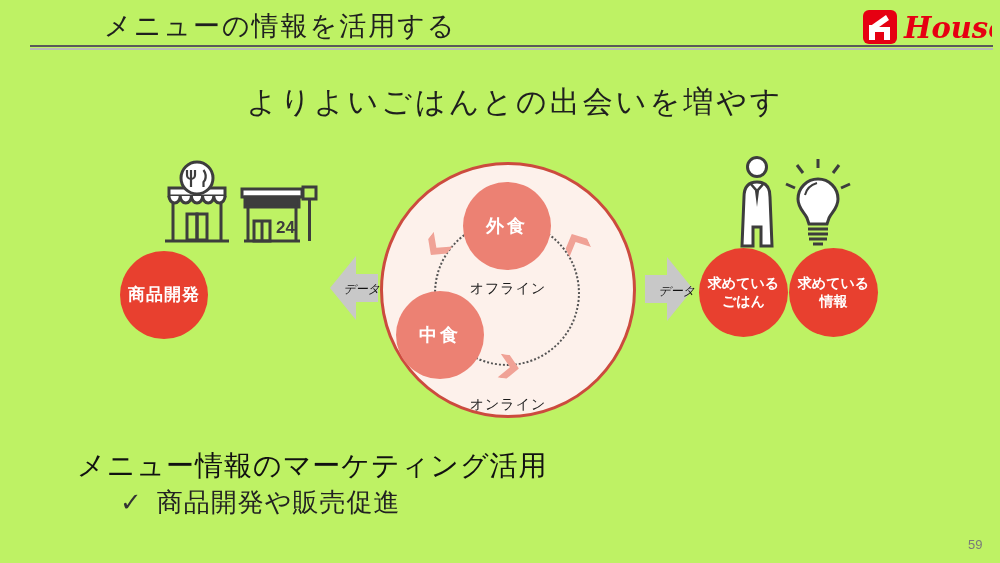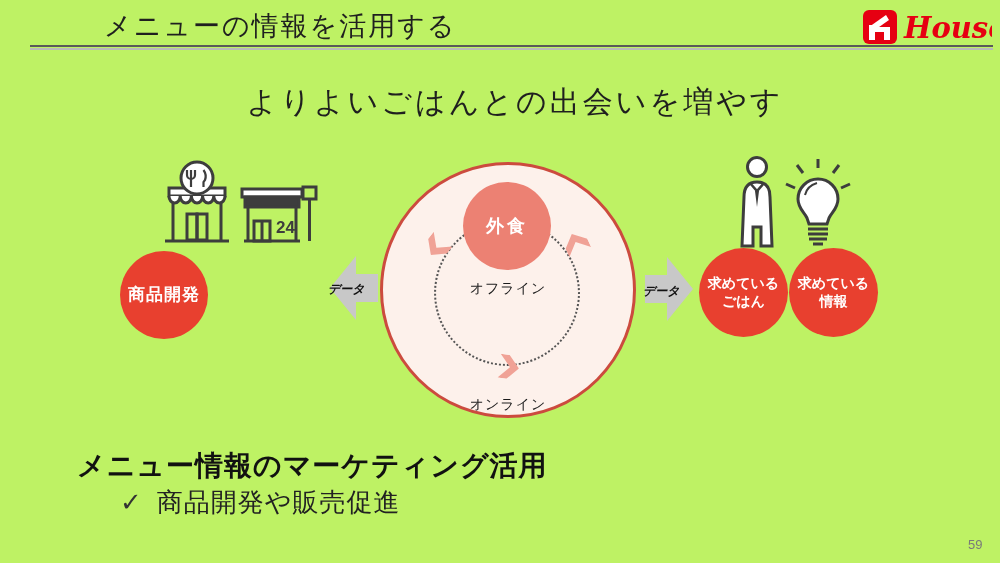--- a/index.html
+++ b/index.html
@@ -35,30 +35,30 @@
 
   .icon { position:absolute; }
   .i-store  { left:157px; top:158px; }
   .i-conv   { left:240px; top:183px; }
   .i-person { left:733px; top:155px; }
   .i-bulb   { left:781px; top:157px; }
 
   .arrow { position:absolute; }
   .a-left  { left:330px; top:252px; }
   .a-right { left:645px; top:253px; }
-  .arrow-label { position:absolute; width:52px; text-align:left; font-size:12px; font-weight:bold; font-style:italic; color:#111; }
+  .arrow-label { position:absolute; width:52px; text-align:right; font-size:12px; font-weight:normal; font-style:italic; color:#111; }
   .al-left  { left:328px; top:281px; }
   .al-right { left:643px; top:283px; }
 
   .chev { position:absolute; }
   .chev-bottom { left:499px; top:355px; transform:rotate(8deg); }
   .chev-right  { left:566px; top:231px; transform:rotate(-115deg); }
   .chev-left   { left:427px; top:235px; transform:rotate(128deg); }
 
-  .footer-heading { position:absolute; left:77px; top:447px; font-size:28px; font-weight:bold; color:#111; letter-spacing:1px; }
+  .footer-heading { position:absolute; left:77px; top:447px; font-size:28px; font-weight:normal; color:#111; letter-spacing:1px; }
   .check-row { position:absolute; left:120px; top:485px; font-size:26px; color:#222; letter-spacing:1px; }
   .check-row .mark { margin-right:14px; color:#333; }
   .page-num { position:absolute; left:968px; top:537px; font-size:13px; color:#7a7a7a; }
 </style>
 </head>
 <body>
 
 <div class="slide">
 
   <div class="title">メニューの情報を活用する</div>
@@ -128,20 +128,23 @@
   <svg class="chev chev-right" width="20" height="24" viewBox="0 0 20 24">
     <polygon points="0,0 9,0 20,12 9,24 0,24 11,12" fill="#f0a296"></polygon>
   </svg>
   <svg class="chev chev-bottom" width="20" height="24" viewBox="0 0 20 24">
     <polygon points="0,0 9,0 20,12 9,24 0,24 11,12" fill="#f0a296"></polygon>
   </svg>
 
   <div class="circle salmon c-gaishoku">
     <span>外食</span>
   </div>
+  <div class="circle salmon c-chushoku">
+    <span>中食</span>
+  </div>
 
   <div class="offline-label">オフライン</div>
   <div class="online-label">オンライン</div>
 
   <svg class="arrow a-right" width="48" height="72" viewBox="0 0 48 72">
     <polygon points="48,36 22,4 22,22 0,22 0,50 22,50 22,68" fill="#c8c8c8"></polygon>
   </svg>
   <div class="arrow-label al-right">データ</div>
 
   <svg class="icon i-person" width="48" height="94" viewBox="0 0 48 94">

